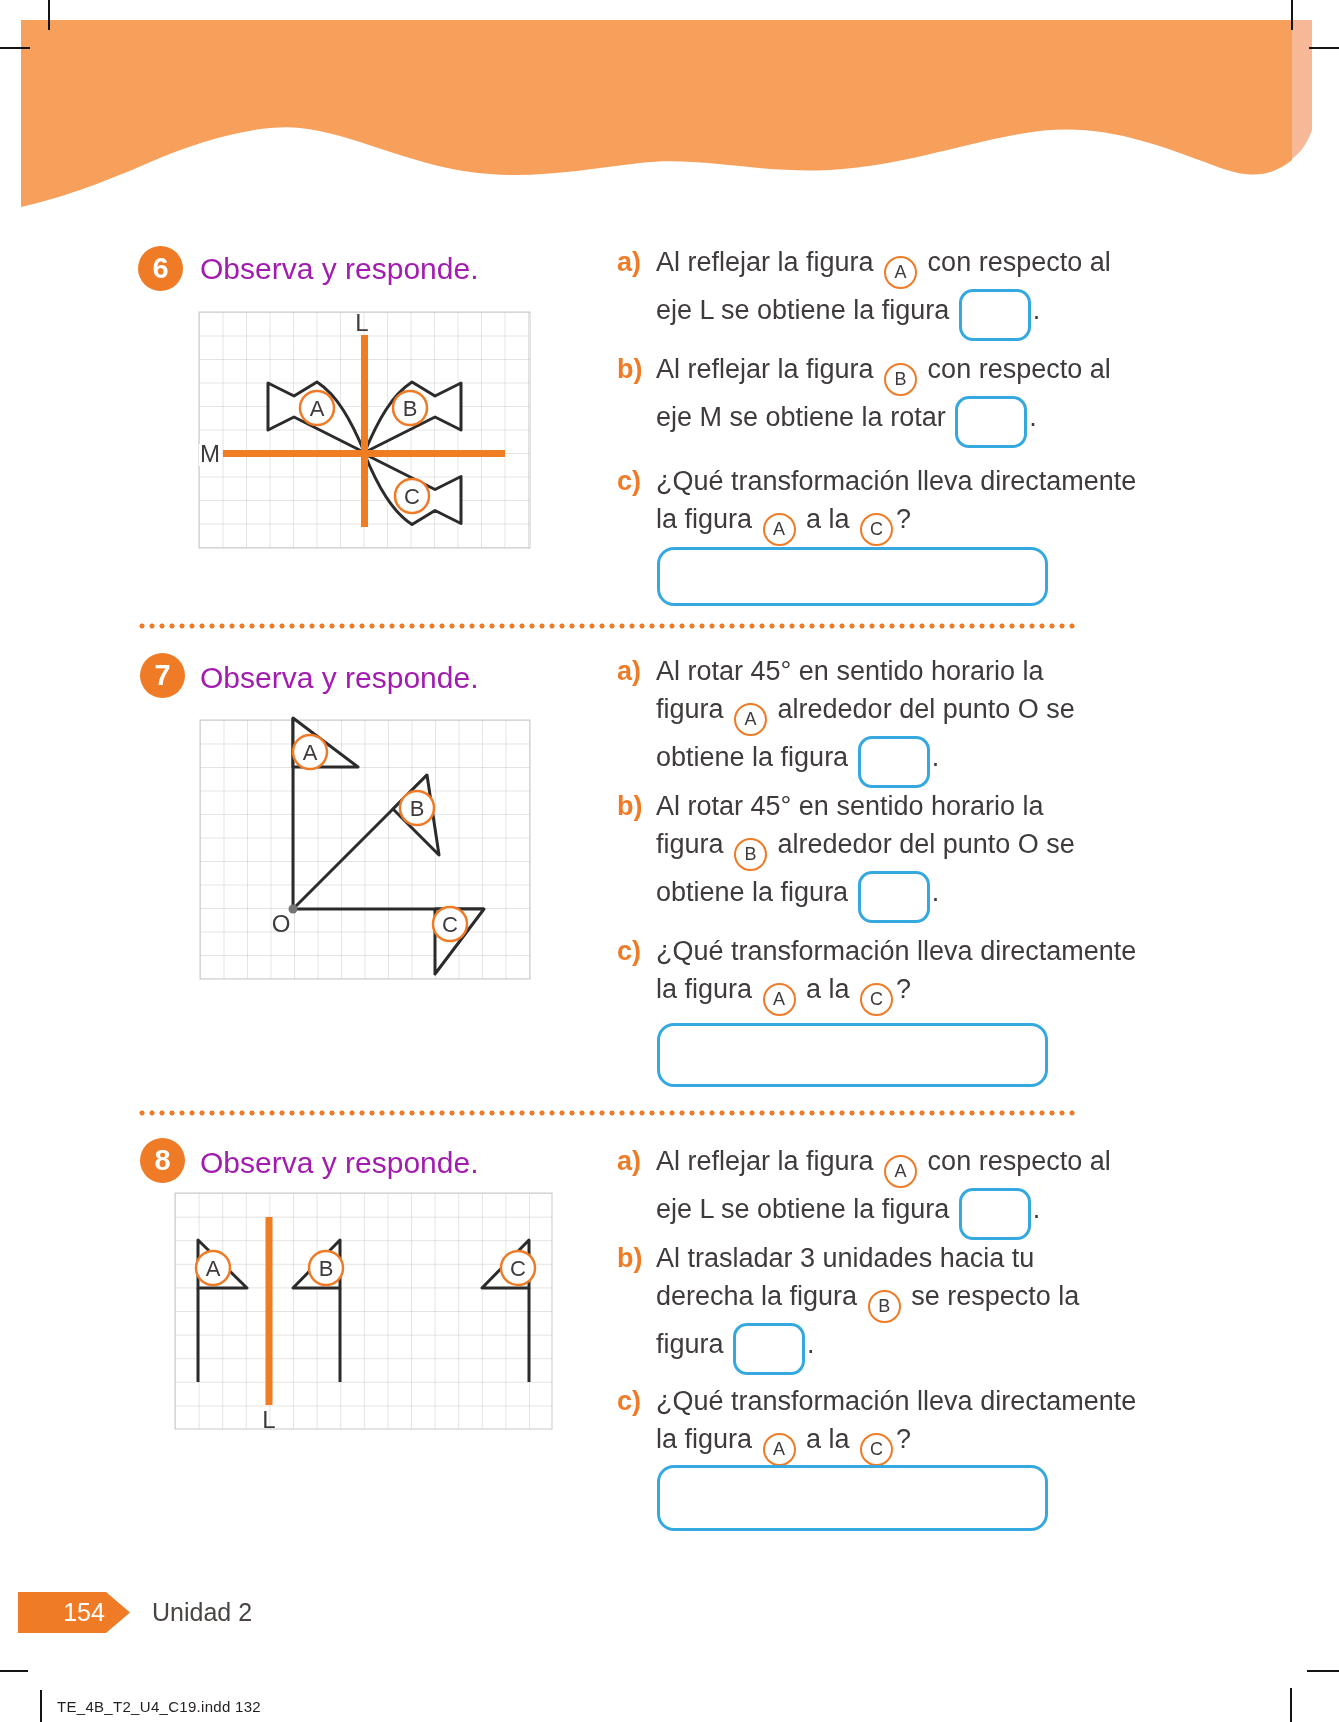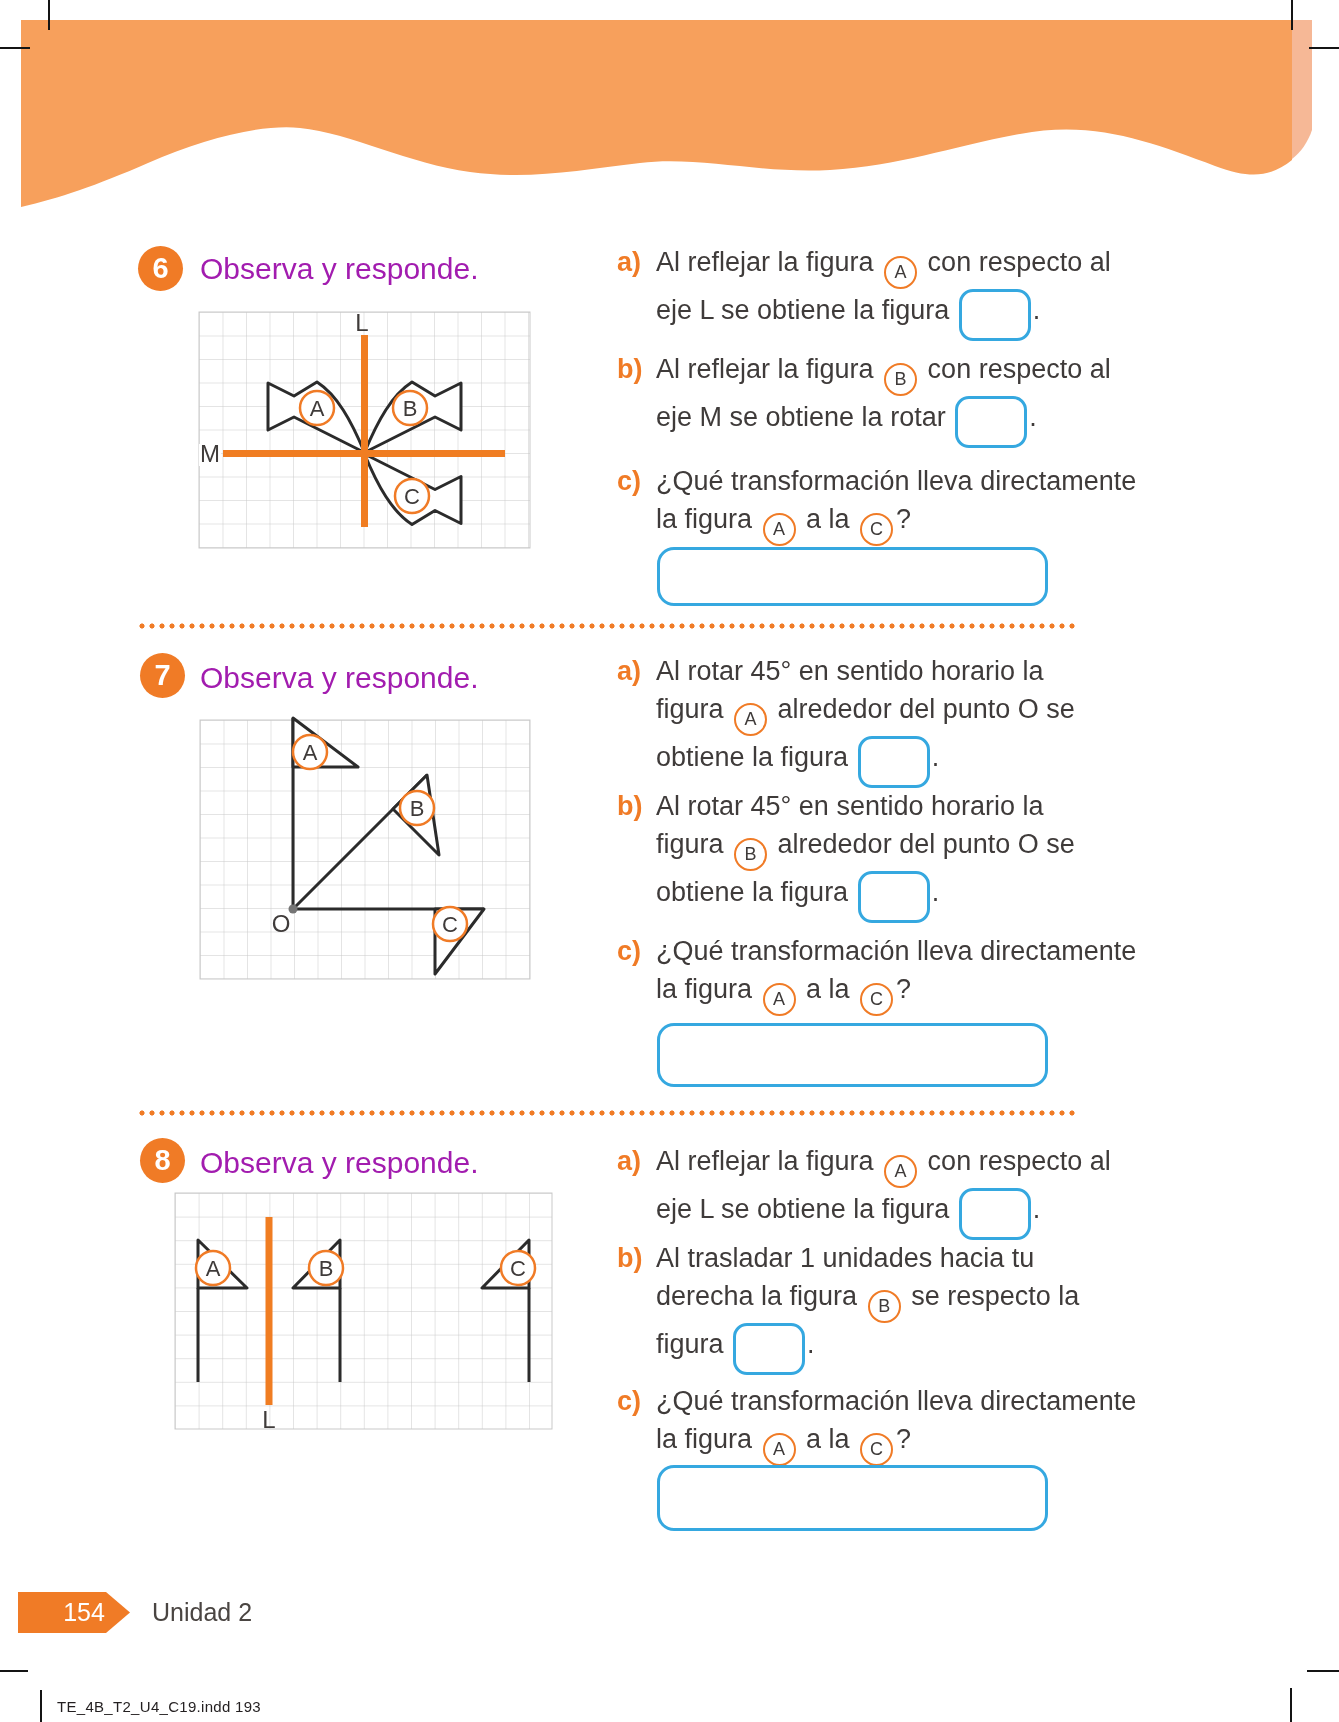--- a/index.html
+++ b/index.html
@@ -191,30 +191,30 @@
       <text x="343" y="83" text-anchor="middle" font-size="22" fill="#3F3B3A">C</text>
     </g>
   </svg>
 
   <div class="qblock" style="top:1142px;">
     <div class="qlabel">a)</div>
     <div class="qtext"><span>Al reflejar la figura </span><span class="circ">A</span><span> con respecto al</span><br><span>eje L se obtiene la figura </span><span class="ansbox"></span><span>.</span></div>
   </div>
   <div class="qblock" style="top:1239px;">
     <div class="qlabel">b)</div>
-    <div class="qtext"><span>Al trasladar 1 unidades hacia tu</span><br><span>derecha la figura </span><span class="circ">B</span><span> se respecto la</span><br><span>figura </span><span class="ansbox"></span><span>.</span></div>
+    <div class="qtext"><span>Al trasladar 3 unidades hacia tu</span><br><span>derecha la figura </span><span class="circ">B</span><span> se respecto la</span><br><span>figura </span><span class="ansbox"></span><span>.</span></div>
   </div>
   <div class="qblock" style="top:1382px;">
     <div class="qlabel">c)</div>
     <div class="qtext"><span>¿Qué transformación lleva directamente</span><br><span>la figura </span><span class="circ">A</span><span> a la </span><span class="circ">C</span><span>?</span></div>
   </div>
   <div class="bigbox" style="top:1465px;height:60px;"></div>
 
   <svg class="abs" style="left:18px;top:1592px;" width="114" height="41" viewBox="0 0 114 41">
     <polygon points="0,0 88,0 112,20.5 88,41 0,41" fill="#F07B26"></polygon>
     <text x="66" y="29" text-anchor="middle" font-size="25" fill="#ffffff">154</text>
   </svg>
   <div class="unitlabel" style="left:152px;top:1598px;">Unidad 2</div>
 
-  <div class="printtext" style="left:57px;top:1698px;">TE_4B_T2_U4_C19.indd   193</div>
+  <div class="printtext" style="left:57px;top:1698px;">TE_4B_T2_U4_C19.indd   132</div>
   <div class="printtext" style="left:1150px;top:1695px;margin-top:24px;">05-11-2024   15:40:51</div>
 
 </div>
 
 </body></html>

